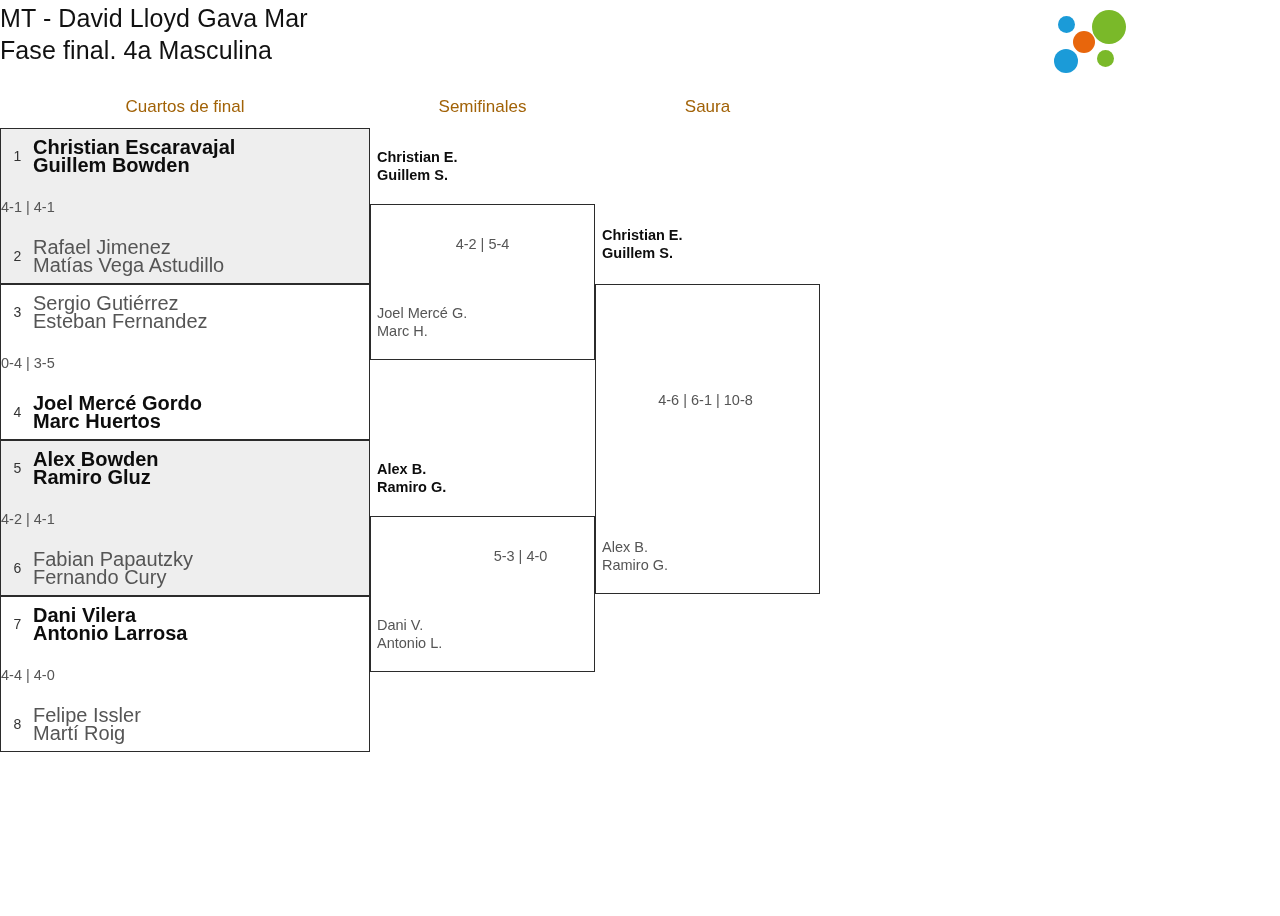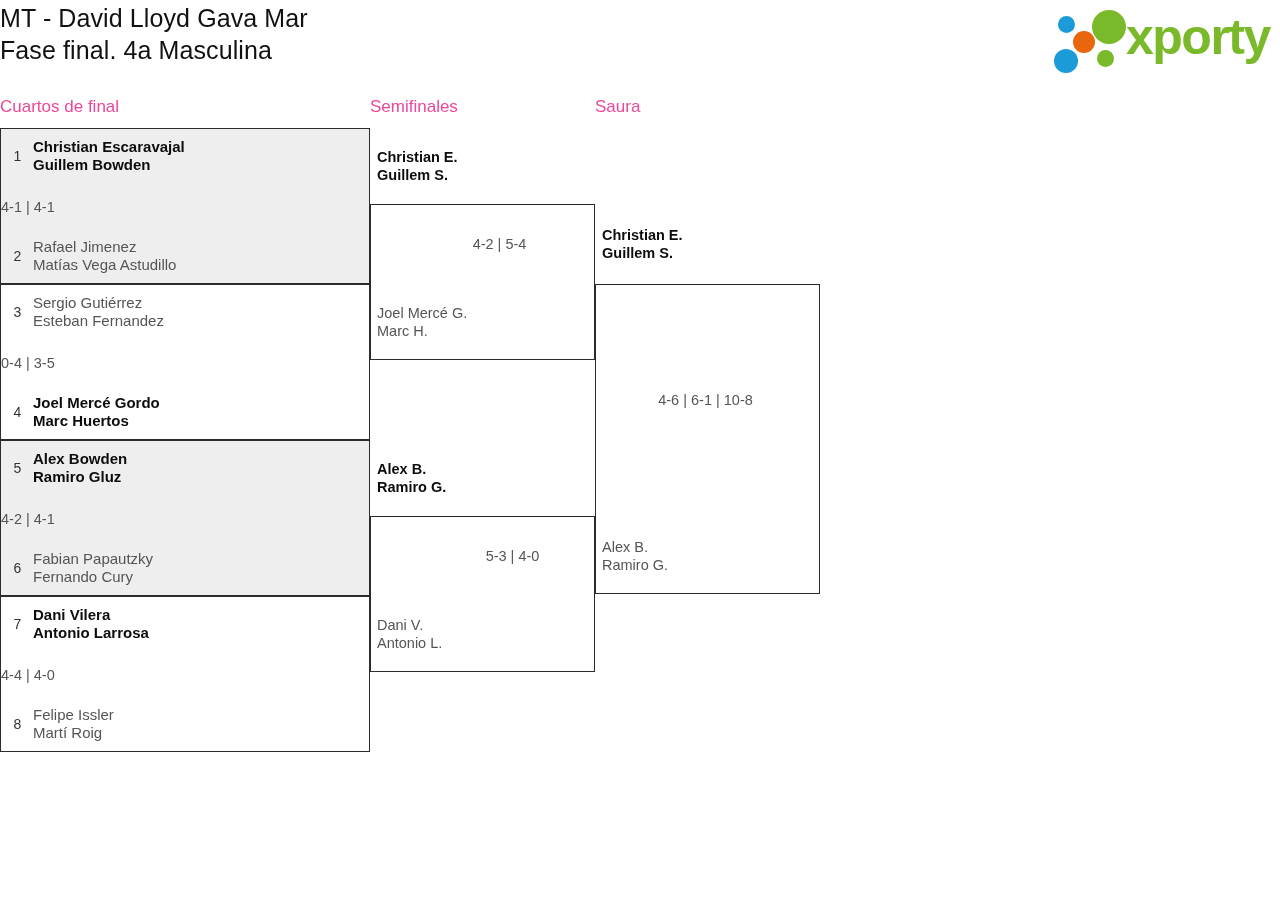--- a/index.html
+++ b/index.html
@@ -54,22 +54,22 @@
     color: #7ab929;
     letter-spacing: -1.5px;
     line-height: 58px;
   }
 
   
   .round-header {
     position: absolute;
     font-size: 17px;
     font-weight: 400;
-    color: #ec4899;
-    text-align: left;
+    color: #a16207;
+    text-align: center;
     white-space: nowrap;
   }
   #round-header-0 { left: 0px;   top: 97px; width: 370px; }
   #round-header-1 { left: 370px; top: 97px; width: 225px; }
   #round-header-2 { left: 595px; top: 97px; width: 225px; }
 
   
   #bracket {
     position: absolute;
     left: 0; top: 0;
@@ -100,21 +100,21 @@
   .team.top    { top: 9px; }
   .team.bottom { bottom: 9px; }
   .seed {
     font-size: 14px;
     color: #333333;
     width: 13px;
     text-align: center;
     flex: 0 0 13px;
   }
   .players {
-    font-size: 15px;
+    font-size: 20px;
     line-height: 18.2px;
     color: #555555;
   }
   .players.winner { color: #0d0d0d; font-weight: 700; }
   .player-line { display: block; white-space: nowrap; }
 
   .score {
     position: absolute;
     left: 0;
     width: 370px;
@@ -148,43 +148,42 @@
   #f-team-0-top     { left: 602px; top: 226px; }
   #f-team-0-bottom  { left: 602px; top: 538px; }
 
   .link-score {
     position: absolute;
     text-align: center;
     font-size: 14.5px;
     color: #555555;
     white-space: nowrap;
   }
-  #sf-score-0 { left: 370px; top: 236px; width: 225px; margin-left: 17px; }
-  #sf-score-1 { left: 382px; top: 548px; width: 261px; }
+  #sf-score-0 { left: 370px; top: 236px; width: 225px; }
+  #sf-score-1 { left: 390px; top: 548px; width: 261px; }
   #f-score-0  { left: 595px; top: 392px; width: 221px; }
 </style>
 </head>
 <body>
 
 <div id="header">
 
   <div id="title-block">
     <span class="title-line">MT - David Lloyd Gava Mar</span>
     <span class="title-line">Fase final. 4a Masculina</span>
   </div>
 
   <div id="logo">
     <div id="logo-dots">
       <span class="dot" id="dot-blue-top"></span>
       <span class="dot" id="dot-orange"></span>
       <span class="dot" id="dot-blue-bottom"></span>
       <span class="dot" id="dot-green-big"></span>
       <span class="dot" id="dot-green-small"></span>
     </div>
-    <div id="logo-wordmark">xporty</div>
   </div>
 
 </div>
 
 <div class="round-header" id="round-header-0">Cuartos de final</div>
 <div class="round-header" id="round-header-1">Semifinales</div>
 <div class="round-header" id="round-header-2">Saura</div>
 
 <div id="bracket">
 

